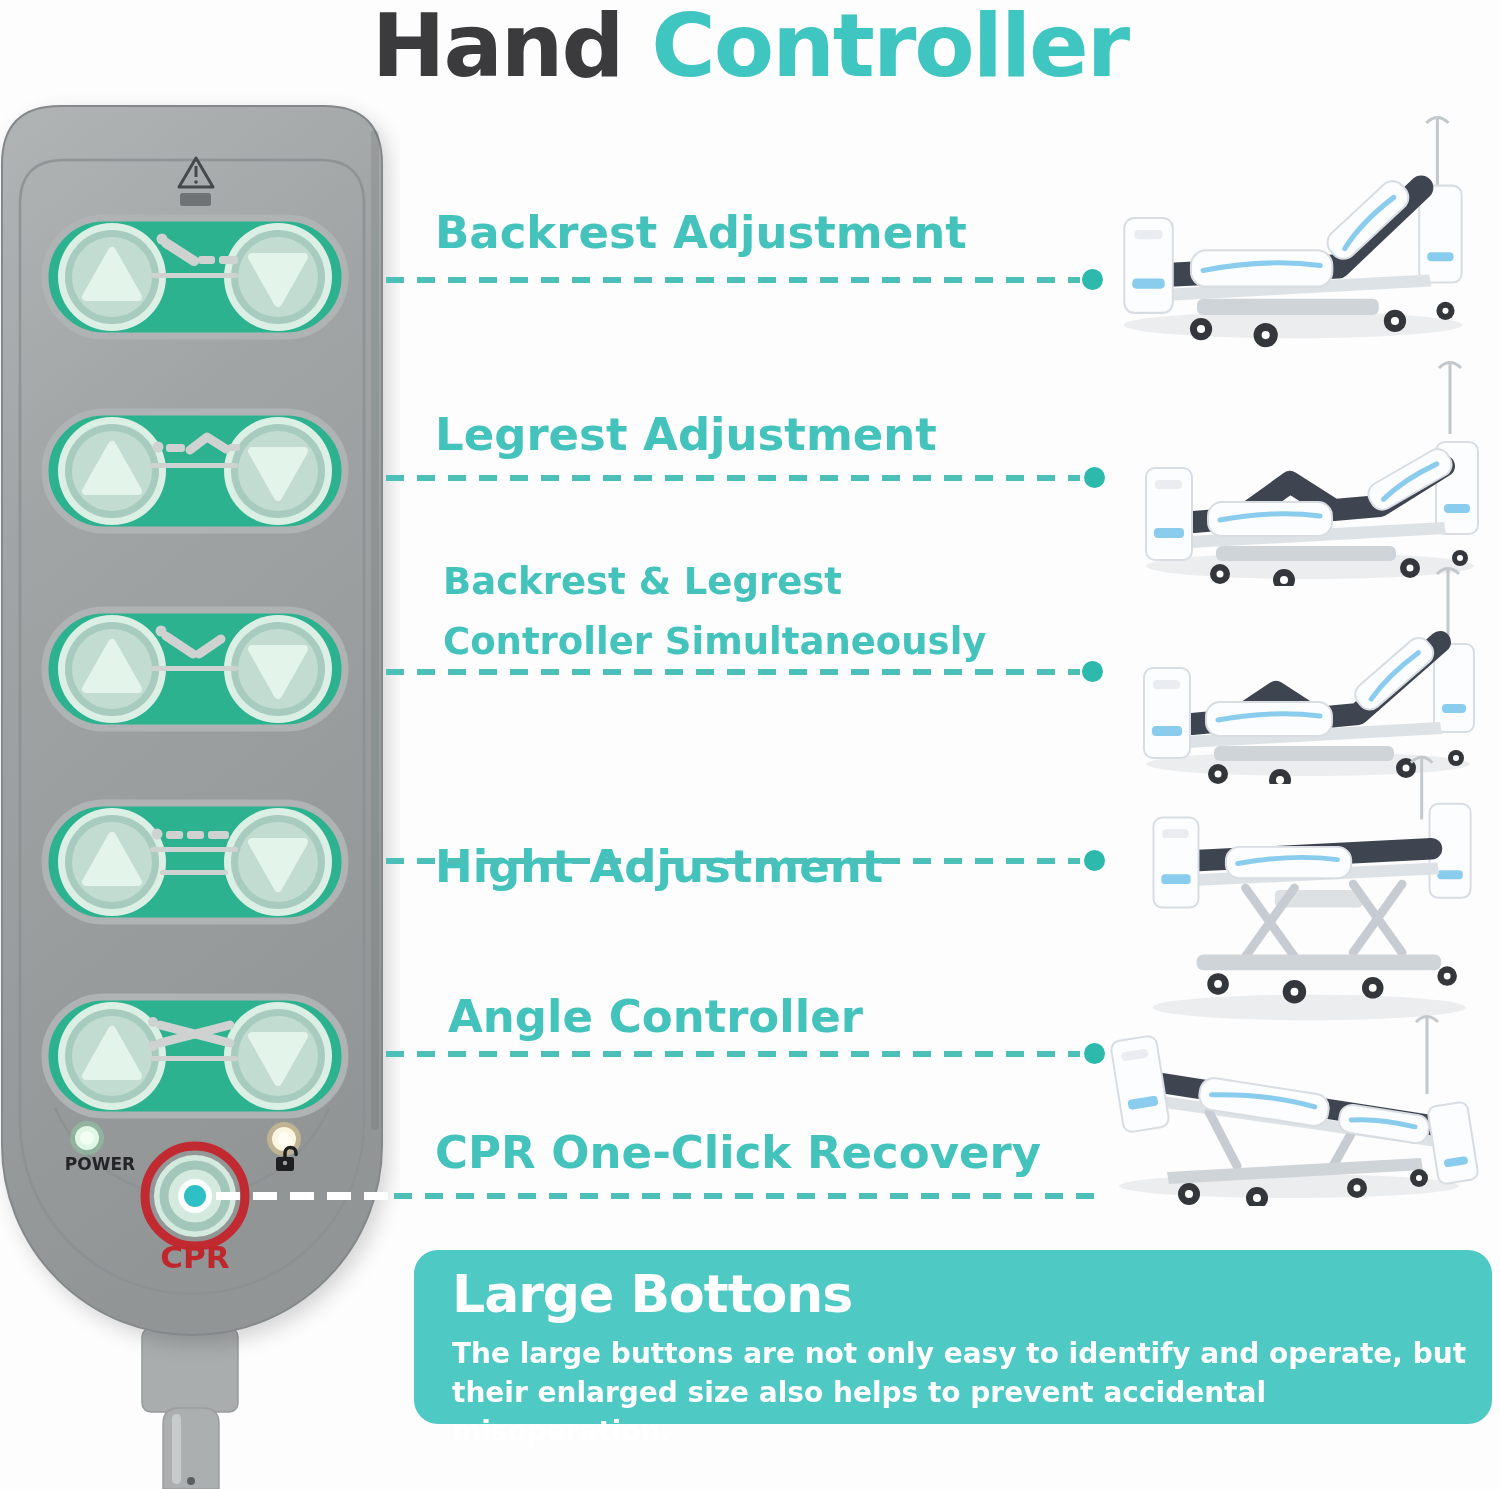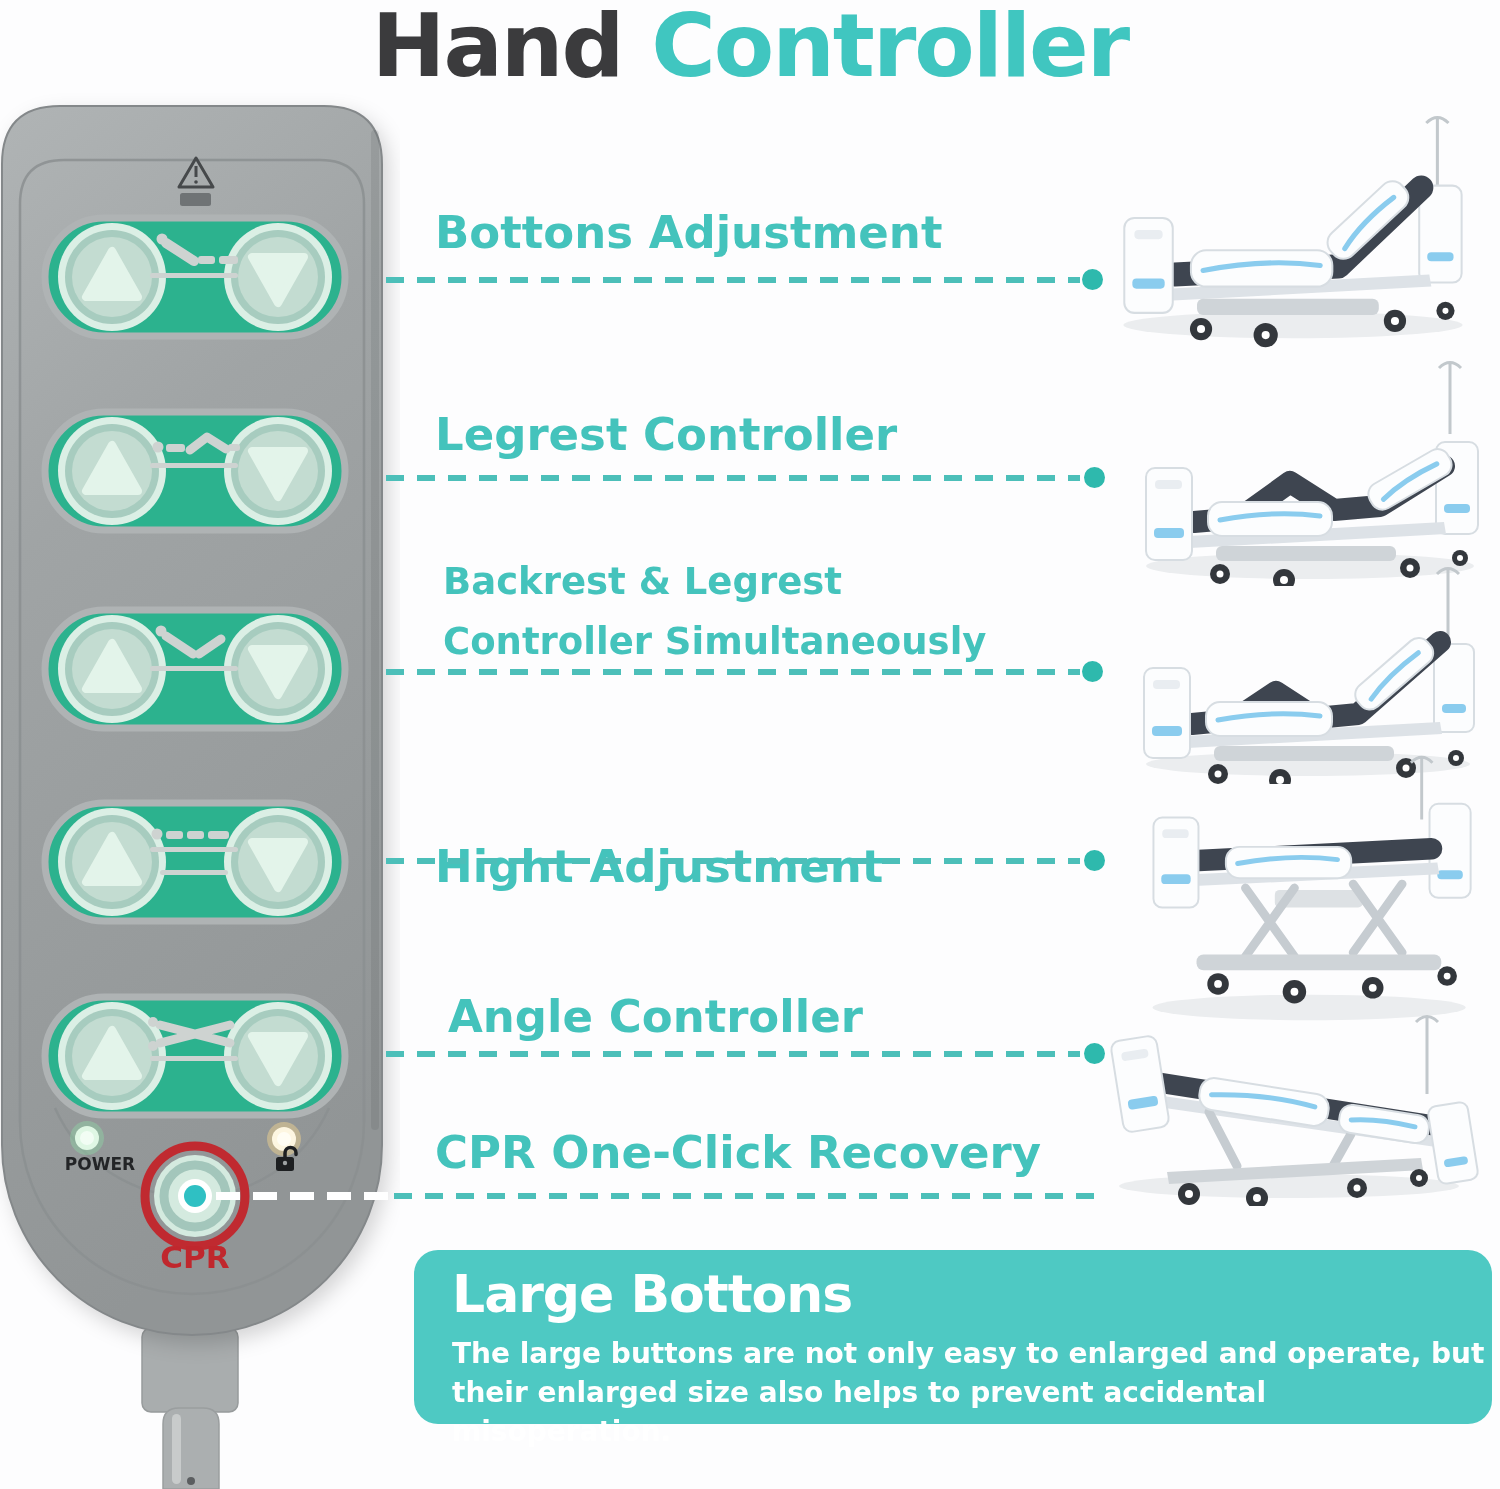--- a/index.html
+++ b/index.html
@@ -217,25 +217,25 @@
     <g>
       <circle cx="195" cy="1196" r="41" fill="#d4eadf"></circle>
       <circle cx="195" cy="1196" r="50" fill="none" stroke="#c02a30" stroke-width="9"></circle>
       <circle cx="195" cy="1196" r="31" fill="none" stroke="#a3c6bb" stroke-width="9"></circle>
       <circle cx="195" cy="1196" r="17" fill="#ffffff"></circle>
       <circle cx="195" cy="1196" r="11" fill="#2fc0c3"></circle>
     </g>
     <text x="195" y="1268" text-anchor="middle" font-size="31" font-weight="bold" fill="#c0272d">CPR</text>
   </svg>
 
-  <div class="callout fs-main" style="left:435px;top:206px;">Bottons Adjustment</div>
+  <div class="callout fs-main" style="left:435px;top:206px;">Backrest Adjustment</div>
   <div class="dash-teal" style="left:386px;top:277px;width:694px;"></div>
   <div class="dot" style="left:1082px;top:269px;"></div>
 
-  <div class="callout fs-main" style="left:435px;top:408px;">Legrest Controller</div>
+  <div class="callout fs-main" style="left:435px;top:408px;">Legrest Adjustment</div>
   <div class="dash-teal" style="left:386px;top:475px;width:694px;"></div>
   <div class="dot" style="left:1084px;top:467px;"></div>
 
   <div class="callout fs-small" style="left:443px;top:552px;">
     <div>Backrest &amp; Legrest</div>
     <div>Controller Simultaneously</div>
   </div>
   <div class="dash-teal" style="left:386px;top:669px;width:694px;"></div>
   <div class="dot" style="left:1082px;top:661px;"></div>
 
@@ -397,18 +397,18 @@
     </g>
     <g transform="rotate(8.9 295 138)">
       <rect class="bw" x="250" y="124" width="90" height="28" rx="12"></rect>
       <path class="wave" d="M262,139 q28,-6 64,-3" stroke-width="4"></path>
     </g>
   </svg>
 
   <div class="info-box">
     <h2>Large Bottons</h2>
     <p>
-      <span>The large buttons are not only easy to enlarged and operate, but</span><br>
+      <span>The large buttons are not only easy to identify and operate, but</span><br>
       <span>their enlarged size also helps to prevent accidental misoperation.</span>
     </p>
   </div>
 
 </div>
 
 </body></html>

